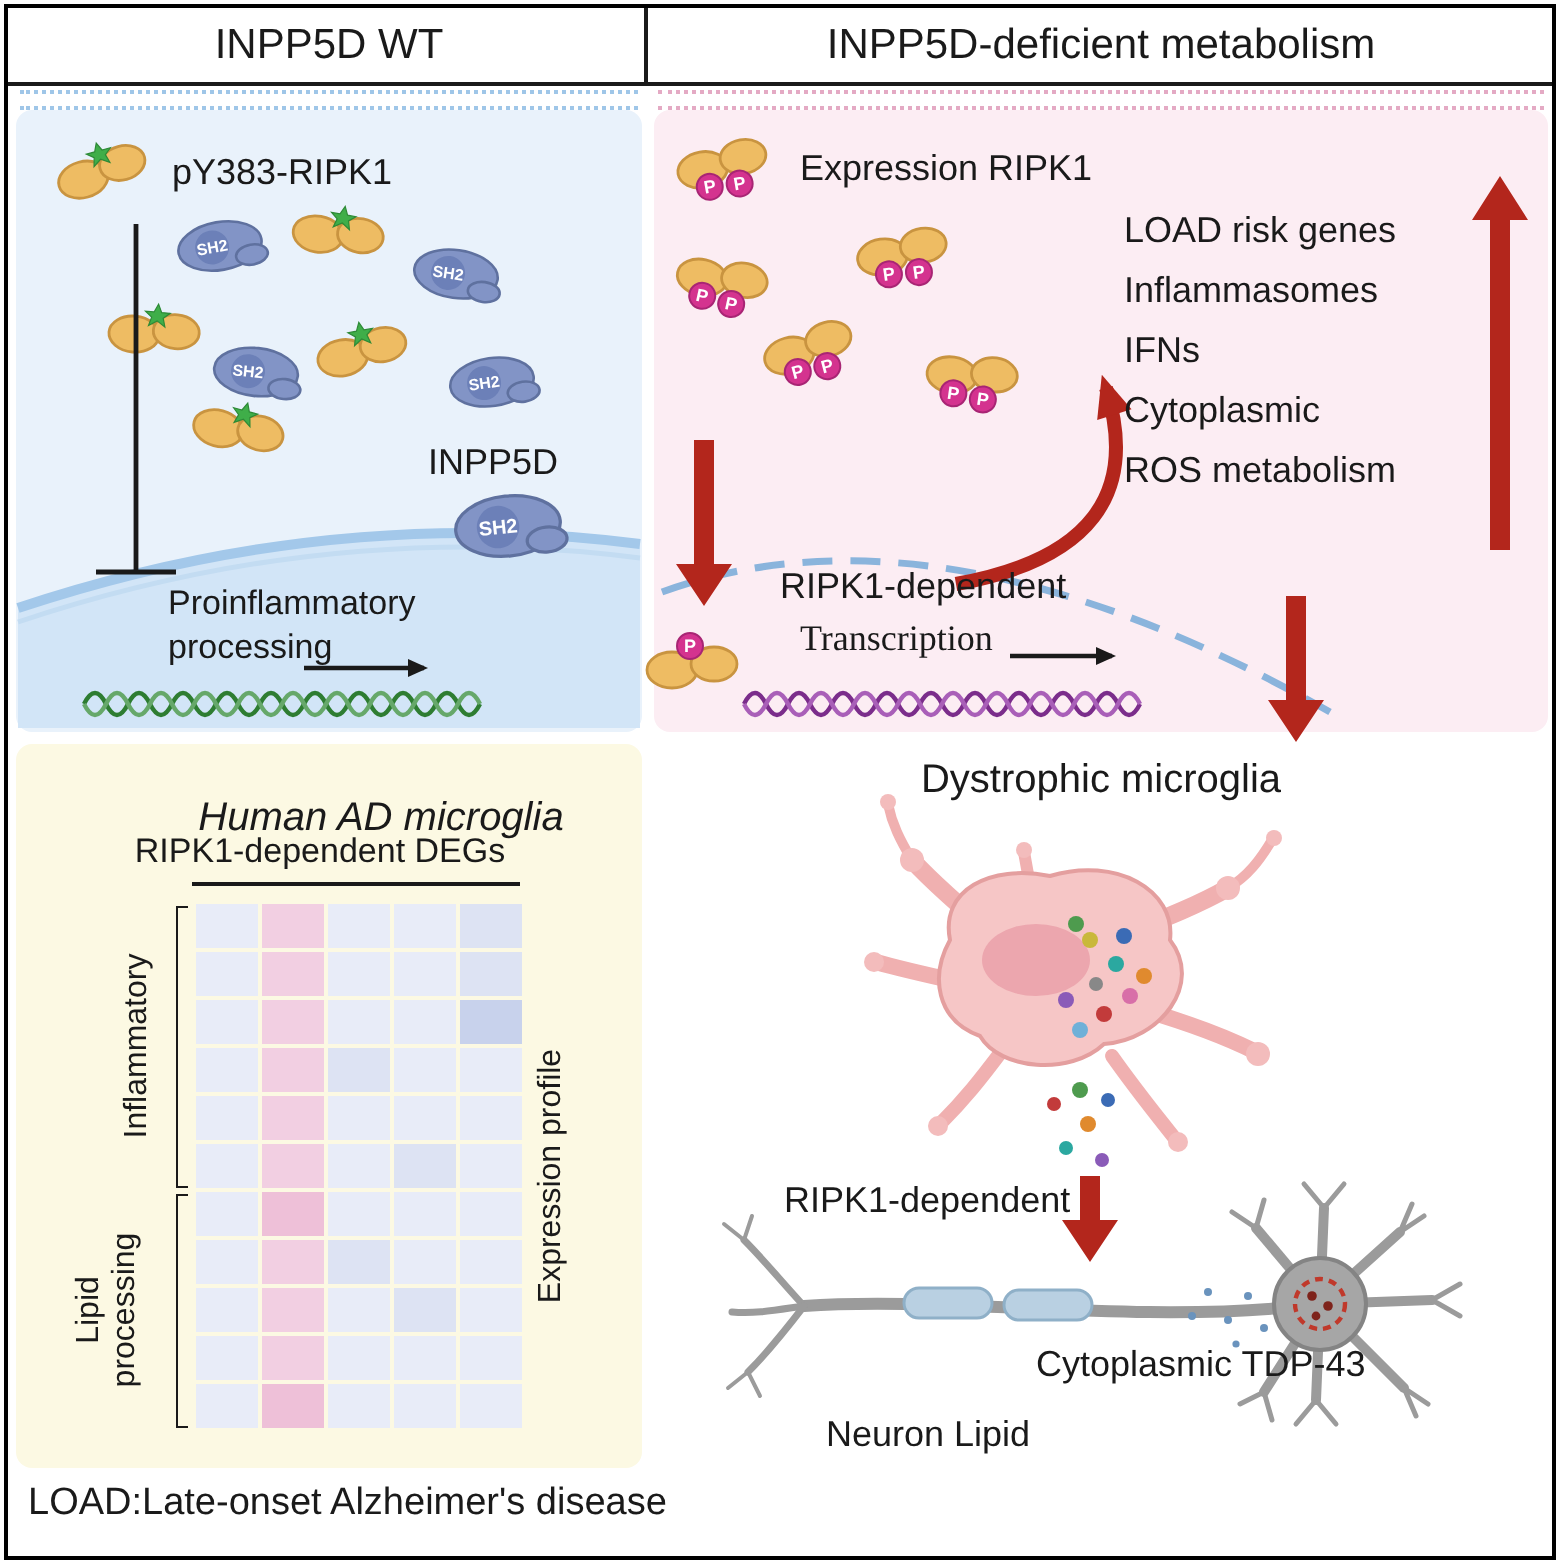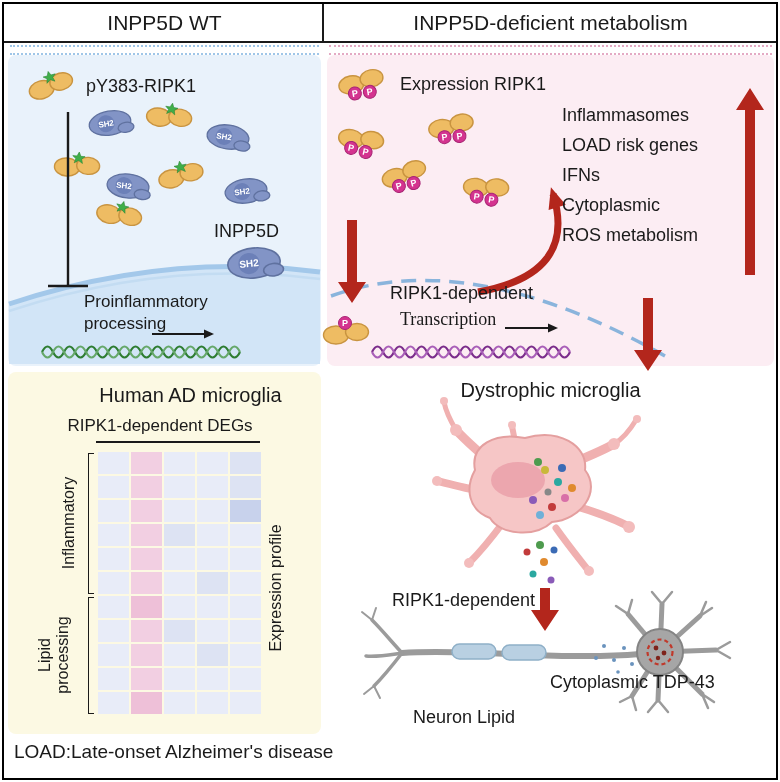--- a/index.html
+++ b/index.html
@@ -288,28 +288,28 @@
   <div class="lbl" style="left:86px; top:76px; font-size:18px;">pY383-RIPK1</div>
   <div class="lbl" style="left:214px; top:221px; font-size:18px;">INPP5D</div>
   <div class="lbl" style="left:84px; top:292px; font-size:17px;">Proinflammatory</div>
   <div class="lbl" style="left:84px; top:314px; font-size:17px;">processing</div>
 
   <div class="lbl" style="left:400px; top:74px; font-size:18px;">Expression RIPK1</div>
   <div class="lbl" style="left:390px; top:283px; font-size:18px;">RIPK1-dependent</div>
   <div class="lbl" style="left:400px; top:309px; font-size:18px;font-family:Liberation Serif, serif;">Transcription</div>
 
   <div class="genes">
+    <div>LOAD risk genes</div>
     <div>Inflammasomes</div>
-    <div>LOAD risk genes</div>
     <div>IFNs</div>
     <div>Cytoplasmic</div>
     <div>ROS metabolism</div>
   </div>
 
-  <div class="lbl title" style="left:8px; top:384px; width:365px; font-size:20px;">Human AD microglia</div>
+  <div class="lbl title" style="left:8px; top:398px; width:365px; font-size:20px;font-style:italic;">Human AD microglia</div>
   <div class="lbl" style="left:40px; top:416px; width:240px; text-align:center; font-size:17px;">RIPK1-dependent DEGs</div>
   <div class="underline"></div>
 
   <div id="heatmap">
       <div class="hm-cell" style="background: rgb(232, 236, 248);"></div>
       <div class="hm-cell" style="background: rgb(242, 207, 226);"></div>
       <div class="hm-cell" style="background: rgb(232, 236, 248);"></div>
       <div class="hm-cell" style="background: rgb(232, 236, 248);"></div>
       <div class="hm-cell" style="background: rgb(221, 227, 243);"></div>
       <div class="hm-cell" style="background: rgb(232, 236, 248);"></div>
@@ -364,19 +364,19 @@
       <div class="hm-cell" style="background: rgb(232, 236, 248);"></div>
     </div>
   <div class="bracket" id="bracket-inflammatory"></div>
   <div class="bracket" id="bracket-lipid"></div>
   <div class="vlabel" id="lbl-inflammatory">Inflammatory</div>
   <div class="vlabel" id="lbl-lipid">Lipid processing</div>
   <div class="vlabel" id="lbl-expression">Expression profile</div>
 
   <div class="lbl title" style="left:327px; top:379px; width:447px; font-size:20px;">Dystrophic microglia</div>
   <div class="lbl" style="left:392px; top:590px; font-size:18px;">RIPK1-dependent</div>
-  <div class="lbl" style="left:518px; top:672px; font-size:18px;margin-left:32px;">Cytoplasmic TDP-43</div>
+  <div class="lbl" style="left:518px; top:672px; font-size:18px;">Cytoplasmic TDP-43</div>
   <div class="lbl" style="left:413px; top:707px; font-size:18px;">Neuron Lipid</div>
 
   <div class="lbl" style="left:14px; top:741px; font-size:19px;">LOAD:Late-onset Alzheimer's disease</div>
 
   <div class="frame"></div>
 </div>
 
 </body></html>

